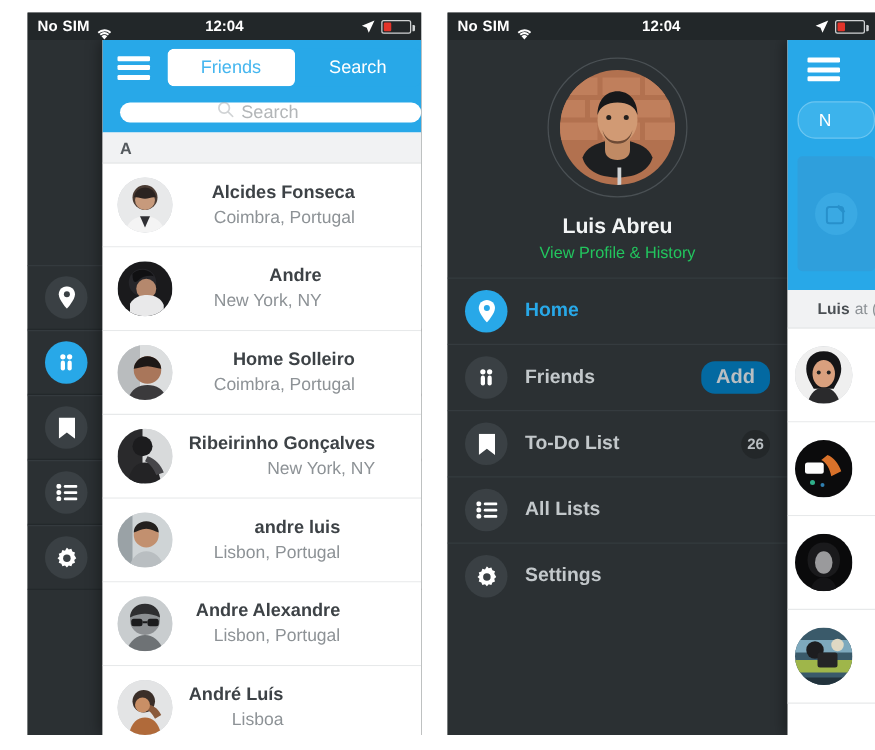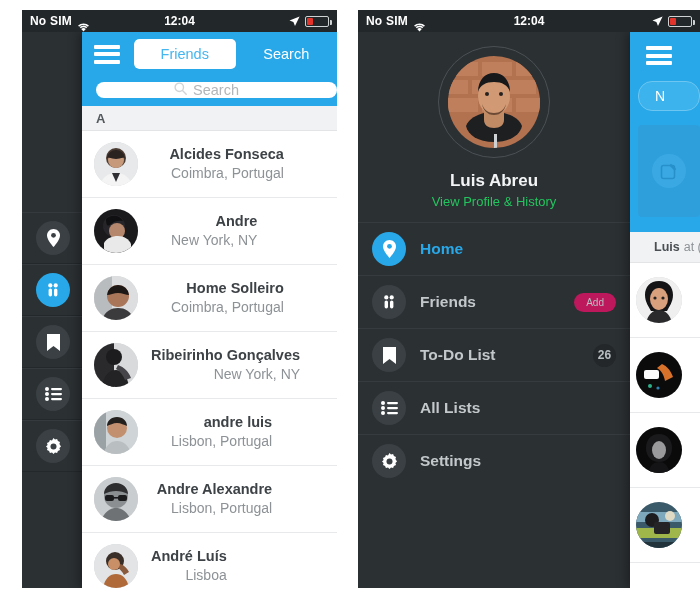--- a/index.html
+++ b/index.html
@@ -99,21 +99,21 @@
   .pimg svg{display:block;}
   .pname{margin-top:13px;font-size:17px;font-weight:700;color:#f2f4f5;}
   .psub{margin-top:3px;font-size:13px;color:#22c55e;}
   .m-row{
     height:53px;display:flex;align-items:center;padding:0 14px 0 14px;
     border-top:1px solid #353b3f;box-sizing:border-box;
   }
   .m-label{margin-left:14px;font-size:15.5px;font-weight:700;color:#c3c8cb;flex:1;}
   .m-label.active{color:#28a8e8;}
   .pill{
-    background:#be185d;color:#b9bec2;font-size:10px;font-weight:400;
+    background:#0369a1;color:#b9bec2;font-size:16px;font-weight:700;
     border-radius:11px;padding:4px 12px;
   }
   .badge{
     background:#232729;color:#b9bec2;font-size:12px;font-weight:700;
     width:23px;height:23px;border-radius:50%;display:flex;align-items:center;justify-content:center;
   }
 
   
   .p2-peek{
     position:absolute;right:0;top:22px;width:70px;bottom:0;background:#fff;

